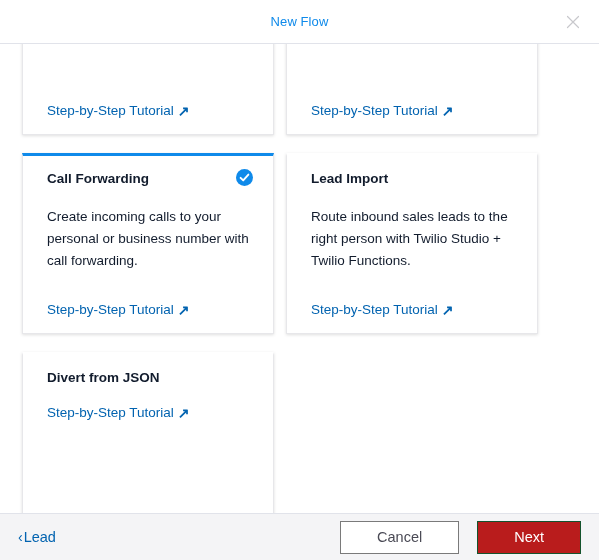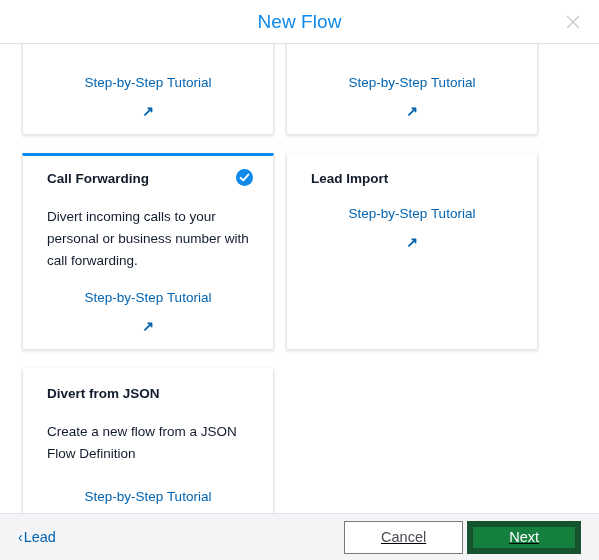--- a/index.html
+++ b/index.html
@@ -27,21 +27,21 @@
     height: 44px;
     min-height: 44px;
     background: #ffffff;
     border-bottom: 1px solid #e1e3ea;
     display: flex;
     align-items: center;
     justify-content: center;
   }
 
   .modal-title {
-    font-size: 19px;
+    font-size: 13px;
     font-weight: 400;
     color: #0f8aea;
     letter-spacing: 0.1px;
   }
 
   .close-btn {
     position: absolute;
     right: 12px;
     top: 50%;
     transform: translateY(-50%);
@@ -109,24 +109,23 @@
     margin-bottom: 18px;
     flex: 1 1 auto;
   }
 
   .tutorial-link {
     font-size: 13.5px;
     color: #0263b0;
     text-decoration: none;
     display: inline-flex;
     align-items: center;
-    gap: 14px;
+    gap: 4px;
     white-space: nowrap;
     cursor: pointer;
-    flex-direction: column;
   }
   .tutorial-link .ext-arrow {
     font-size: 14px;
     font-weight: bold;
     line-height: 1;
     display: inline-block;
   }
 
   .check-badge {
     position: absolute;
@@ -159,22 +158,21 @@
   .back-link .chev {
     font-size: 14px;
     margin-right: 1px;
     line-height: 1;
   }
 
   .footer-right {
     margin-left: auto;
     display: flex;
     align-items: flex-end;
-    gap: 4px;
-    text-decoration: underline;
+    gap: 18px;
   }
 
   .btn {
     font-family: "Liberation Sans", sans-serif;
     font-size: 14.5px;
     cursor: pointer;
     border-radius: 0;
     line-height: 1;
   }
 
@@ -184,22 +182,22 @@
     color: #4a4a55;
     padding: 10px 36px;
     height: 33px;
     display: flex;
     align-items: center;
     justify-content: center;
     min-width: 105px;
   }
 
   .btn-next {
-    background: #15803d;
-    border: 6px solid #14532d;
+    background: #b91c1c;
+    border: 1px solid #14532d;
     color: #ffffff;
     padding: 10px 36px;
     height: 33px;
     display: flex;
     align-items: center;
     justify-content: center;
     min-width: 89px;
   }
 </style>
 </head>
@@ -240,38 +238,38 @@
       </div>
 
       <div class="card selected">
         <span class="check-badge">
           <svg width="17" height="17" viewBox="0 0 17 17" aria-hidden="true">
             <circle cx="8.5" cy="8.5" r="8.5" fill="#0f8aea"></circle>
             <path d="M4.6 8.8 L7.2 11.4 L12.4 5.6" stroke="#ffffff" stroke-width="1.9" fill="none" stroke-linecap="round" stroke-linejoin="round"></path>
           </svg>
         </span>
         <div class="card-title">Call Forwarding</div>
-        <div class="card-desc">Divert incoming calls to your personal or business number with call forwarding.</div>
+        <div class="card-desc">Create incoming calls to your personal or business number with call forwarding.</div>
         <a class="tutorial-link">
           <span>Step-by-Step Tutorial</span>
           <span class="ext-arrow">↗</span>
         </a>
       </div>
 
       <div class="card">
         <div class="card-title">Lead Import</div>
+        <div class="card-desc">Route inbound sales leads to the right person with Twilio Studio + Twilio Functions.</div>
         <a class="tutorial-link">
           <span>Step-by-Step Tutorial</span>
           <span class="ext-arrow">↗</span>
         </a>
       </div>
 
       <div class="card">
         <div class="card-title">Divert from JSON</div>
-        <div class="card-desc">Create a new flow from a JSON Flow Definition</div>
         <a class="tutorial-link">
           <span>Step-by-Step Tutorial</span>
           <span class="ext-arrow">↗</span>
         </a>
       </div>
 
     </div>
   </div>
 
   <div class="modal-footer">

